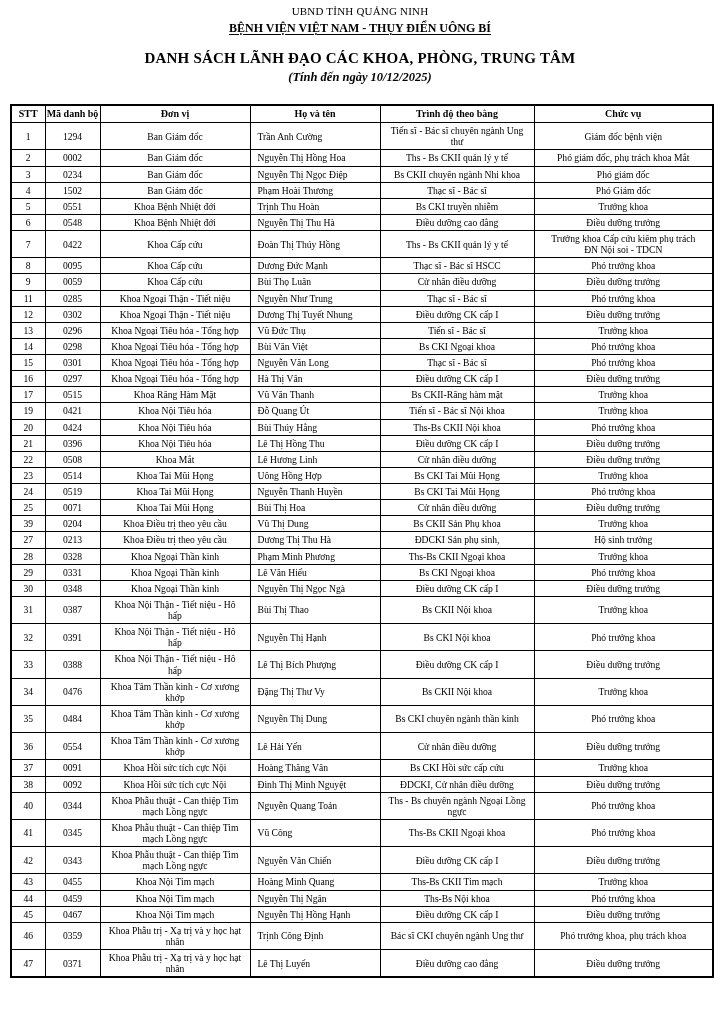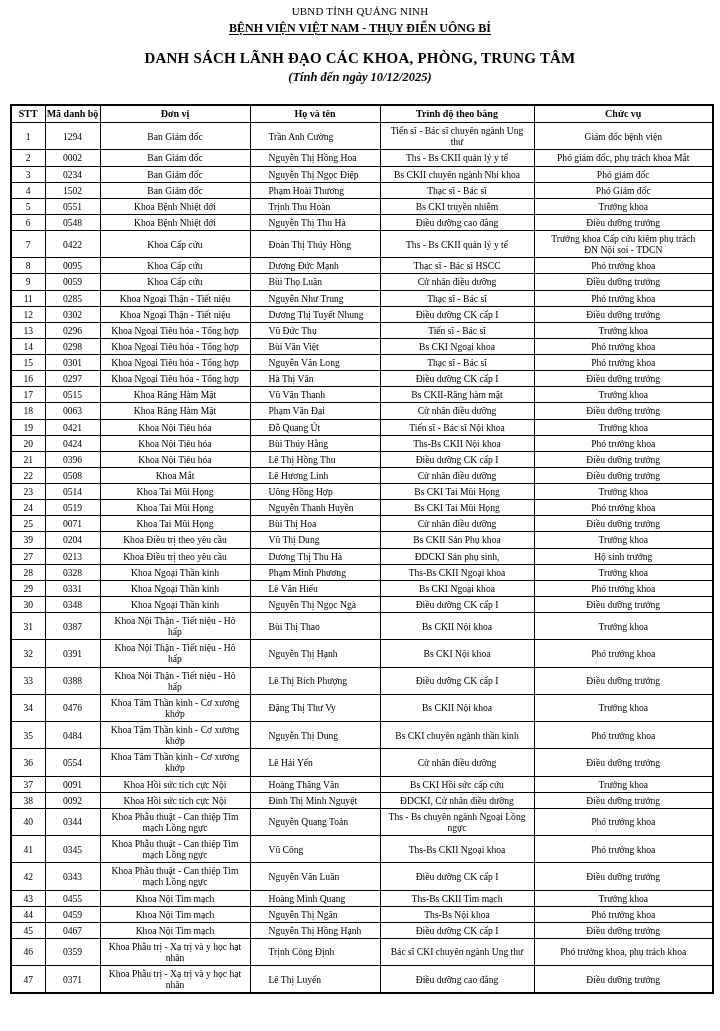--- a/index.html
+++ b/index.html
@@ -27,21 +27,21 @@
     border:1px solid #000;
     text-align:center;
     vertical-align:middle;
     padding:2px 2px;
     font-size:9.6px;
     line-height:1.16;
     overflow:hidden;
     word-wrap:break-word;
   }
   .list th { font-weight:bold; font-size:10px; line-height:1.2; padding:2px 1px; }
-  .list td.c-name { text-align:left; padding-left:18px; }
+  .list td.c-name { text-align:left; padding-left:7px; }
   .list td.c-unit { padding:2px 8px; }
   .list td.c-deg  { padding:2px 6px; }
   .list td.c-pos  { padding:2px 14px; }
   col.w-stt  { width:34px; }
   col.w-code { width:55px; }
   col.w-unit { width:150px; }
   col.w-name { width:130px; }
   col.w-deg  { width:154px; }
   col.w-pos  { width:179px; }
 </style>
@@ -198,28 +198,20 @@
         </tr>
         <tr>
           <td>17</td>
           <td>0515</td>
           <td class="c-unit">Khoa Răng Hàm Mặt</td>
           <td class="c-name">Vũ Văn Thanh</td>
           <td class="c-deg">Bs CKII-Răng hàm mặt</td>
           <td class="c-pos">Trưởng khoa</td>
         </tr>
         <tr>
-          <td>18</td>
-          <td>0063</td>
-          <td class="c-unit">Khoa Răng Hàm Mặt</td>
-          <td class="c-name">Phạm Văn Đại</td>
-          <td class="c-deg">Cử nhân điều dưỡng</td>
-          <td class="c-pos">Điều dưỡng trưởng</td>
-        </tr>
-        <tr>
           <td>19</td>
           <td>0421</td>
           <td class="c-unit">Khoa Nội Tiêu hóa</td>
           <td class="c-name">Đỗ Quang Út</td>
           <td class="c-deg">Tiến sĩ - Bác sĩ Nội khoa</td>
           <td class="c-pos">Trưởng khoa</td>
         </tr>
         <tr>
           <td>20</td>
           <td>0424</td>
@@ -385,21 +377,21 @@
           <td>0345</td>
           <td class="c-unit">Khoa Phẫu thuật - Can thiệp Tim mạch Lồng ngực</td>
           <td class="c-name">Vũ Công</td>
           <td class="c-deg">Ths-Bs CKII Ngoại khoa</td>
           <td class="c-pos">Phó trưởng khoa</td>
         </tr>
         <tr>
           <td>42</td>
           <td>0343</td>
           <td class="c-unit">Khoa Phẫu thuật - Can thiệp Tim mạch Lồng ngực</td>
-          <td class="c-name">Nguyễn Văn Luân</td>
+          <td class="c-name">Nguyễn Văn Chiến</td>
           <td class="c-deg">Điều dưỡng CK cấp I</td>
           <td class="c-pos">Điều dưỡng trưởng</td>
         </tr>
         <tr>
           <td>43</td>
           <td>0455</td>
           <td class="c-unit">Khoa Nội Tim mạch</td>
           <td class="c-name">Hoàng Minh Quang</td>
           <td class="c-deg">Ths-Bs CKII Tim mạch</td>
           <td class="c-pos">Trưởng khoa</td>

